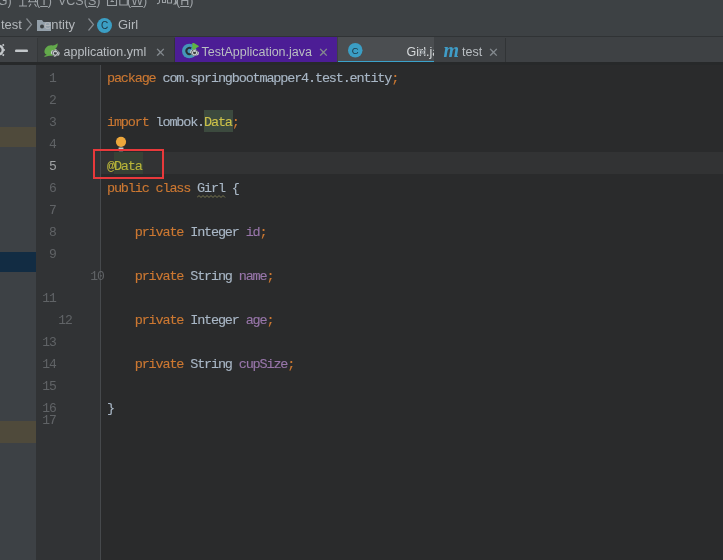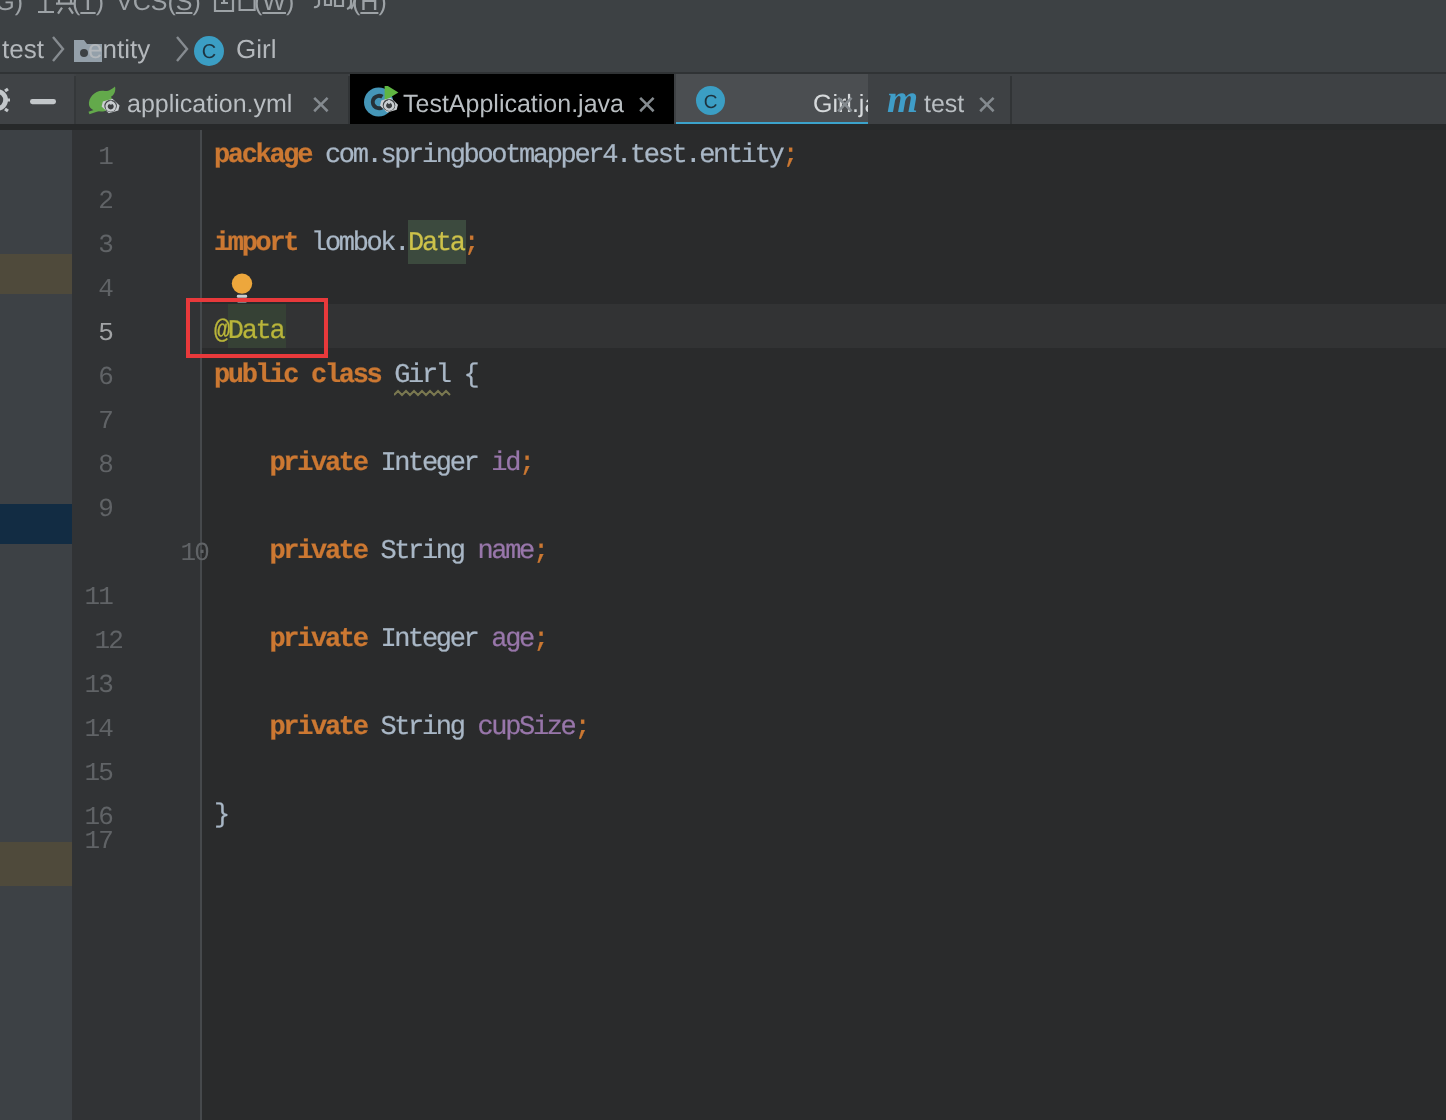--- a/index.html
+++ b/index.html
@@ -18,21 +18,21 @@
   .tsep{position:absolute;top:1px;width:1px;height:24px;background:#313436;}
   
   #strip{left:0;top:65px;width:36px;height:495px;background:#3d4145;}
   #gutter{left:36px;top:65px;width:64px;height:495px;background:#313335;}
   #gutsep{left:100px;top:65px;width:1px;height:495px;background:#46494c;}
   #editor{left:101px;top:65px;width:622px;height:495px;background:#2a2b2c;}
   .mono{font-family:"Liberation Mono",monospace;font-size:13.5px;letter-spacing:-1.17px;line-height:22px;white-space:pre;-webkit-text-stroke:0.12px;}
   .cl{position:absolute;left:107px;height:22px;}
   .num{position:absolute;width:56px;text-align:right;left:0;height:22px;color:#606366;
        font-family:"Liberation Mono",monospace;font-size:13px;letter-spacing:-0.9px;line-height:22px;}
-  .kw{color:#cc7832;font-weight:bold;}
+  .kw{color:#cc7832;font-weight:normal;}
   .pl{color:#a9b7c6;}
   .fld{color:#9876aa;}
   .sc{color:#cc7832;}
 </style>
 </head>
 <body>
 <div id="stage">
 
   <div class="abs" id="menubar">
     <div class="abs" style="left:-6.5px;top:-6px;font-size:12.5px;color:#9da2a6;">(G)</div>
@@ -95,21 +95,21 @@
         <path d="M12.3,6.2 l4.3,2.5 v2.6 l-4.3,2.5 l-4.3,-2.5 v-2.6 z" fill="#c9cdd0" transform="rotate(14 12.3 10)"></path>
         <circle cx="12.3" cy="10" r="3.1" fill="#3c3f41"></circle>
         <path d="M12.3,8.1 a2.1,2.1 0 1,0 0.1,0" stroke="#c9cdd0" stroke-width="1.2" fill="none"></path>
         <rect x="11.8" y="7.3" width="1.1" height="2" fill="#c9cdd0"></rect>
       </svg>
       <div class="tabtxt" style="left:25.5px;">application.yml</div>
       <div class="tabx" style="left:117px;">✕</div>
     </div>
     <div class="tsep" style="left:174px;"></div>
 
-    <div class="tab" style="left:175px;width:162px;background:#000000;">
+    <div class="tab" style="left:175px;width:162px;background:#4c1d95;">
       <svg class="abs" style="left:7px;top:6px;" width="18" height="17" xmlns="http://www.w3.org/2000/svg">
         <circle cx="7.3" cy="8" r="7.3" fill="#4596b8"></circle>
         <path d="M9.2,5.4 a3.1,3.1 0 1,0 0,5.2" stroke="#263137" stroke-width="2" fill="none"></path>
         <path d="M10.3,-1 L17.2,3.2 L10.3,7.4 z" fill="#5fb542"></path>
         <path d="M12.5,5.8 l4.3,2.5 v2.6 l-4.3,2.5 l-4.3,-2.5 v-2.6 z" fill="#c9cdd0" transform="rotate(14 12.5 9.6)"></path>
         <circle cx="12.5" cy="9.6" r="3.1" fill="#3c3f41"></circle>
         <path d="M12.5,7.7 a2.1,2.1 0 1,0 0.1,0" stroke="#c9cdd0" stroke-width="1.2" fill="none"></path>
         <rect x="12" y="6.9" width="1.1" height="2" fill="#c9cdd0"></rect>
       </svg>
       <div class="tabtxt" style="left:26.5px;">TestApplication.java</div>
@@ -153,21 +153,21 @@
       <div class="num" style="top: 22px; left: 0px; width: 20px;">2</div>
       <div class="num" style="top: 44px; left: 0px; width: 20px;">3</div>
       <div class="num" style="top: 66px; left: 0px; width: 20px;">4</div>
       <div class="num" style="top: 88px; left: 0px; width: 20px; color: rgb(161, 163, 165);">5</div>
       <div class="num" style="top: 110px; left: 0px; width: 20px;">6</div>
       <div class="num" style="top: 132px; left: 0px; width: 20px;">7</div>
       <div class="num" style="top: 154px; left: 0px; width: 20px;">8</div>
       <div class="num" style="top: 176px; left: 0px; width: 20px;">9</div>
       <div class="num" style="top: 198px; left: 0px; width: 20px; margin-left: 48px;">10</div>
       <div class="num" style="top: 220px; left: 0px; width: 20px;">11</div>
-      <div class="num" style="top: 242px; left: 5px; width: 20px;">12</div>
+      <div class="num" style="top: 242px; left: 16px; width: 20px;">12</div>
       <div class="num" style="top: 264px; left: 0px; width: 20px;">13</div>
       <div class="num" style="top: 286px; left: 0px; width: 20px;">14</div>
       <div class="num" style="top: 308px; left: 0px; width: 20px;">15</div>
       <div class="num" style="top: 330px; left: 0px; width: 20px;">16</div>
       <div class="num" style="top: 342px; left: 0px; width: 20px;">17</div>
     </div>
 
   <div id="code" class="abs mono" style="left:0;top:68.3px;width:723px;height:491px;"><div class="cl mono" style="top: 0px;"><span class="kw">package</span><span class="pl"> com.springbootmapper4.test.entity</span><span class="sc">;</span></div><div class="cl mono" style="top: 44px;"><span class="kw">import</span><span class="pl"> lombok.</span><span style="color:#cdc24a;">Data</span><span class="sc">;</span></div><div class="cl mono" style="top: 88px;"><span style="color:#b9b53a;">@Data</span></div><div class="cl mono" style="top: 110px;"><span class="kw">public class</span><span class="pl"> Girl {</span></div><div class="cl mono" style="top: 154px;"><span class="pl">    </span><span class="kw">private</span><span class="pl"> Integer </span><span class="fld">id</span><span class="sc">;</span></div><div class="cl mono" style="top: 198px;"><span class="pl">    </span><span class="kw">private</span><span class="pl"> String </span><span class="fld">name</span><span class="sc">;</span></div><div class="cl mono" style="top: 242px;"><span class="pl">    </span><span class="kw">private</span><span class="pl"> Integer </span><span class="fld">age</span><span class="sc">;</span></div><div class="cl mono" style="top: 286px;"><span class="pl">    </span><span class="kw">private</span><span class="pl"> String </span><span class="fld">cupSize</span><span class="sc">;</span></div><div class="cl mono" style="top: 330px;"><span class="pl">}</span></div></div>
 
   <svg class="abs" style="left:113px;top:135px;" width="17" height="18" xmlns="http://www.w3.org/2000/svg">

